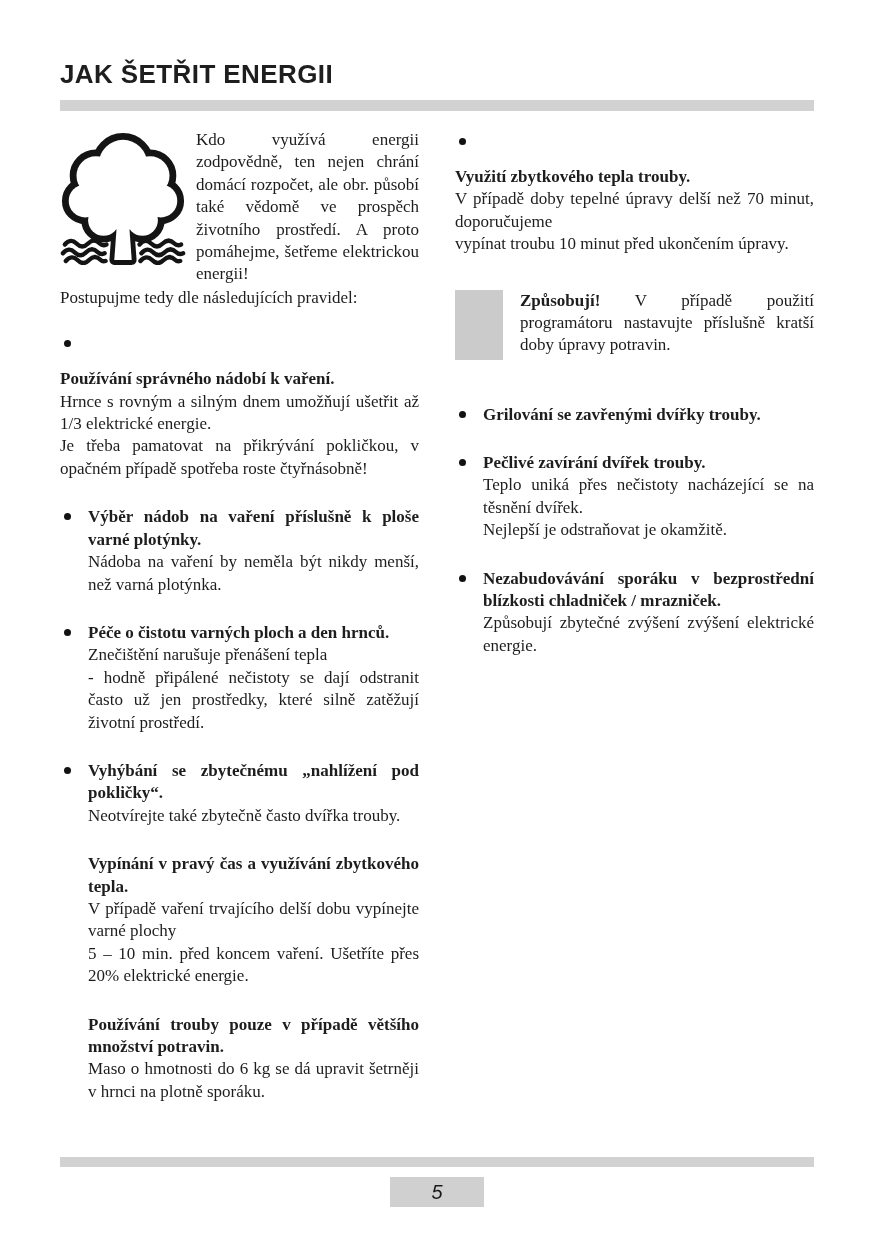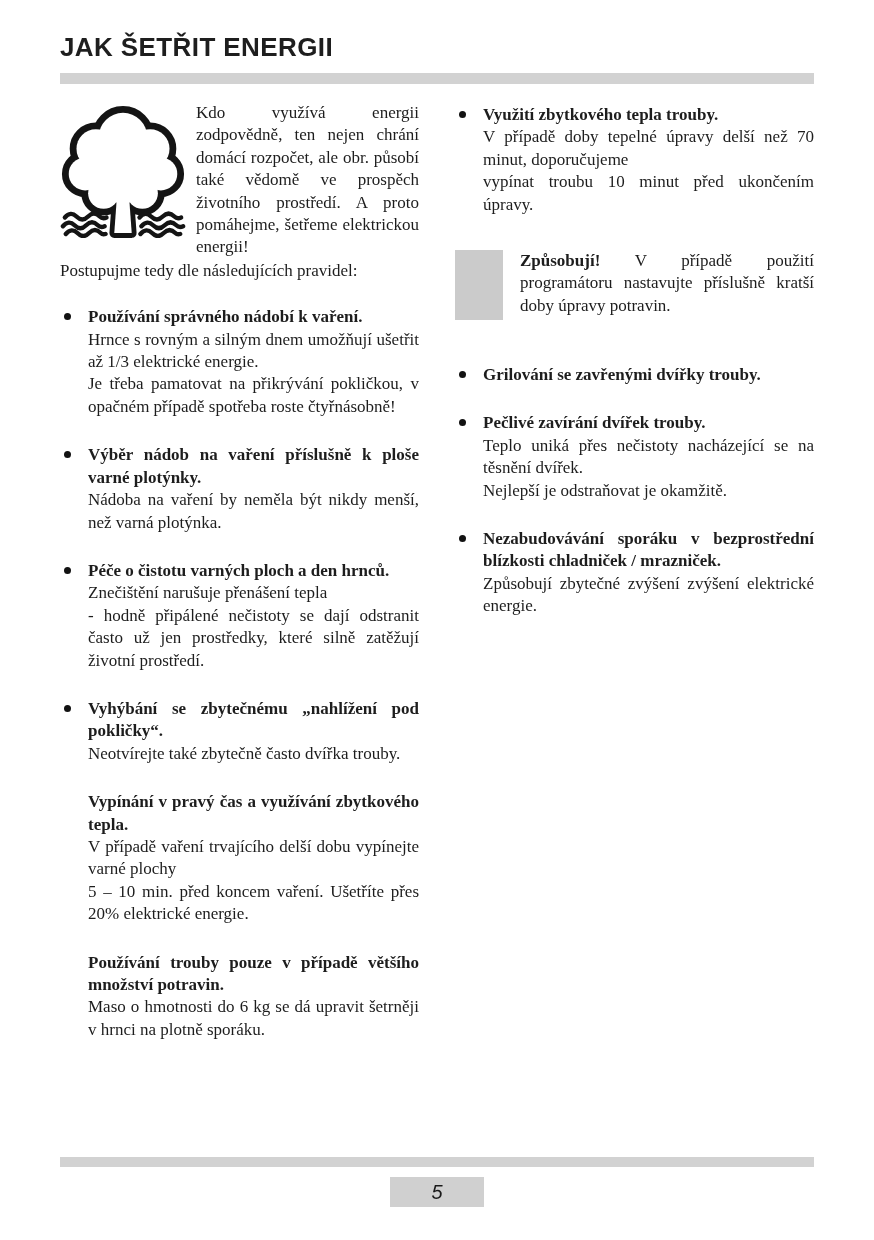--- a/index.html
+++ b/index.html
@@ -8,21 +8,21 @@
     width: 874px;
     height: 1240px;
     background: #ffffff;
     font-family: "Liberation Sans", sans-serif;
     color: #1d1d1d;
     overflow: hidden;
   }
   .content {
     position: absolute;
     left: 60px;
-    top: 32px;
+    top: 59px;
     width: 754px;
   }
   .doc-title {
     font-size: 26px;
     font-weight: bold;
     color: #1e1e1e;
     letter-spacing: 0.4px;
     margin: 0 0 10px 0;
   }
   .rule {
@@ -45,21 +45,21 @@
     float: left;
     width: 126px;
     height: 134px;
     margin: 2px 10px 2px 0;
   }
   .tree-wrap svg { display: block; width: 100%; height: 100%; }
   .intro-par { margin: 0; text-align: justify; }
   .intro-lead { clear: both; margin: 1px 0 0 0; text-align: left; }
   
   .item { display: flex; margin-top: 26px; }
-  .item.first { margin-top: 24px; }
+  .item.first { margin-top: 24px; flex-direction: column; }
   .col-right .item.first { margin-top: 2px; }
   .marker { flex: 0 0 28px; width: 28px; padding-top: 7px; }
   .dot {
     width: 7px; height: 7px;
     border-radius: 50%;
     background: #121212;
     margin-left: 4px;
   }
   .itext { flex: 1; min-width: 0; }
   .head { font-weight: bold; margin: 0; text-align: justify; }

